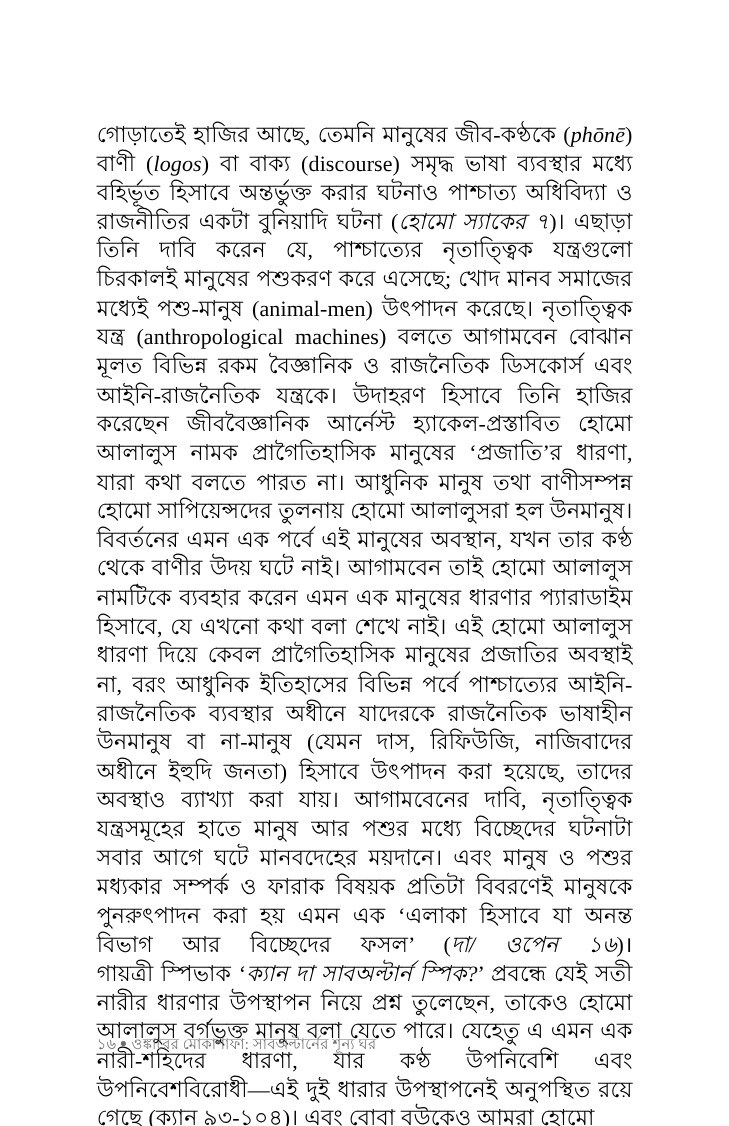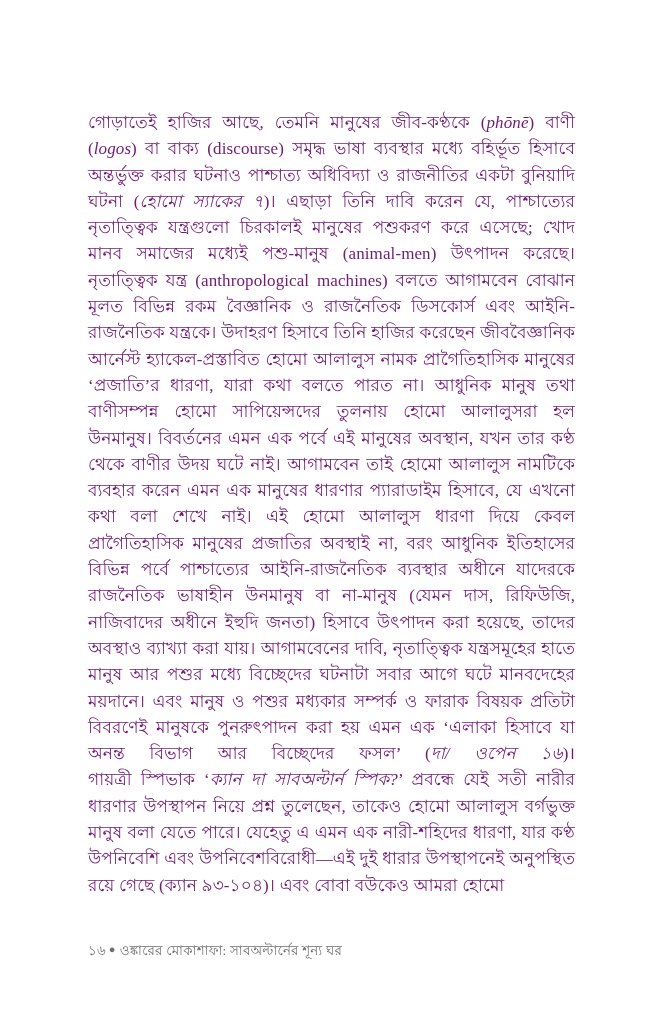--- a/index.html
+++ b/index.html
@@ -26,23 +26,23 @@
     position: absolute;
     left: 88px;
     top: 110px;
     width: 487px;
   }
 
   .para {
     margin: 0;
     text-align: justify;
     text-justify: inter-word;
-    font-size: 17px;
+    font-size: 20px;
     line-height: 26.3px;
-    color: #701a75;
+    color: #000000;
     letter-spacing: 0.1px;
     word-spacing: 0.3px;
     hyphens: none;
   }
 
   .para + .para {
   }
 
   .para.justify-last {
     text-align-last: justify;

